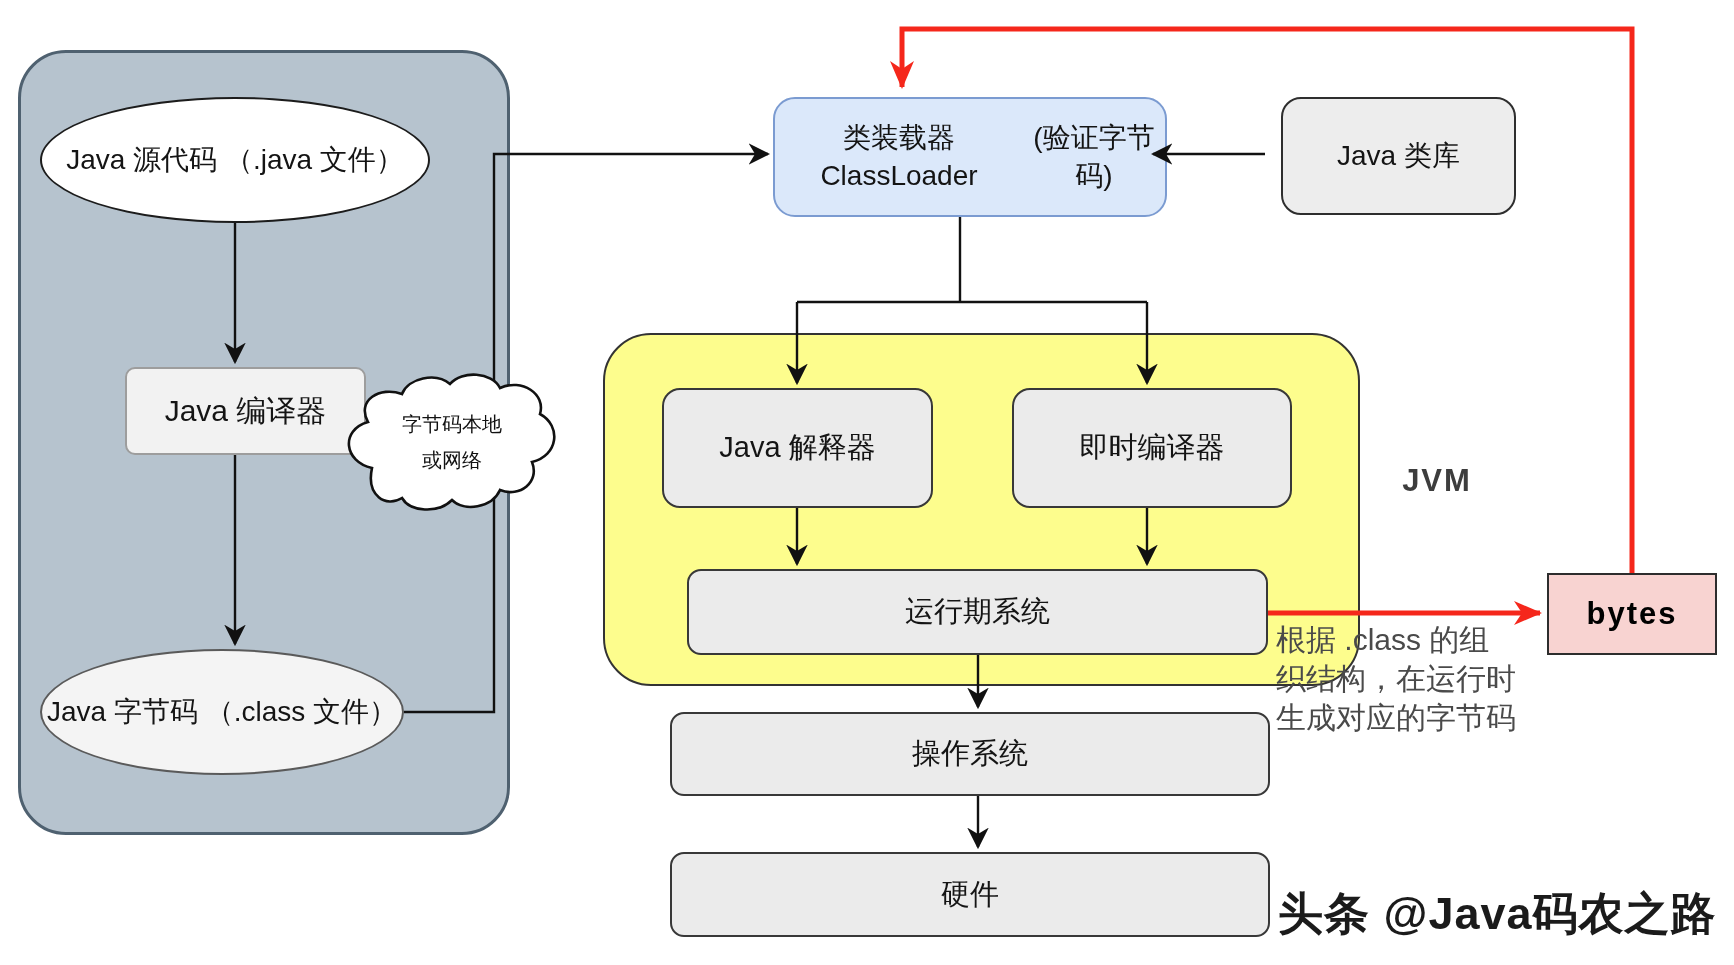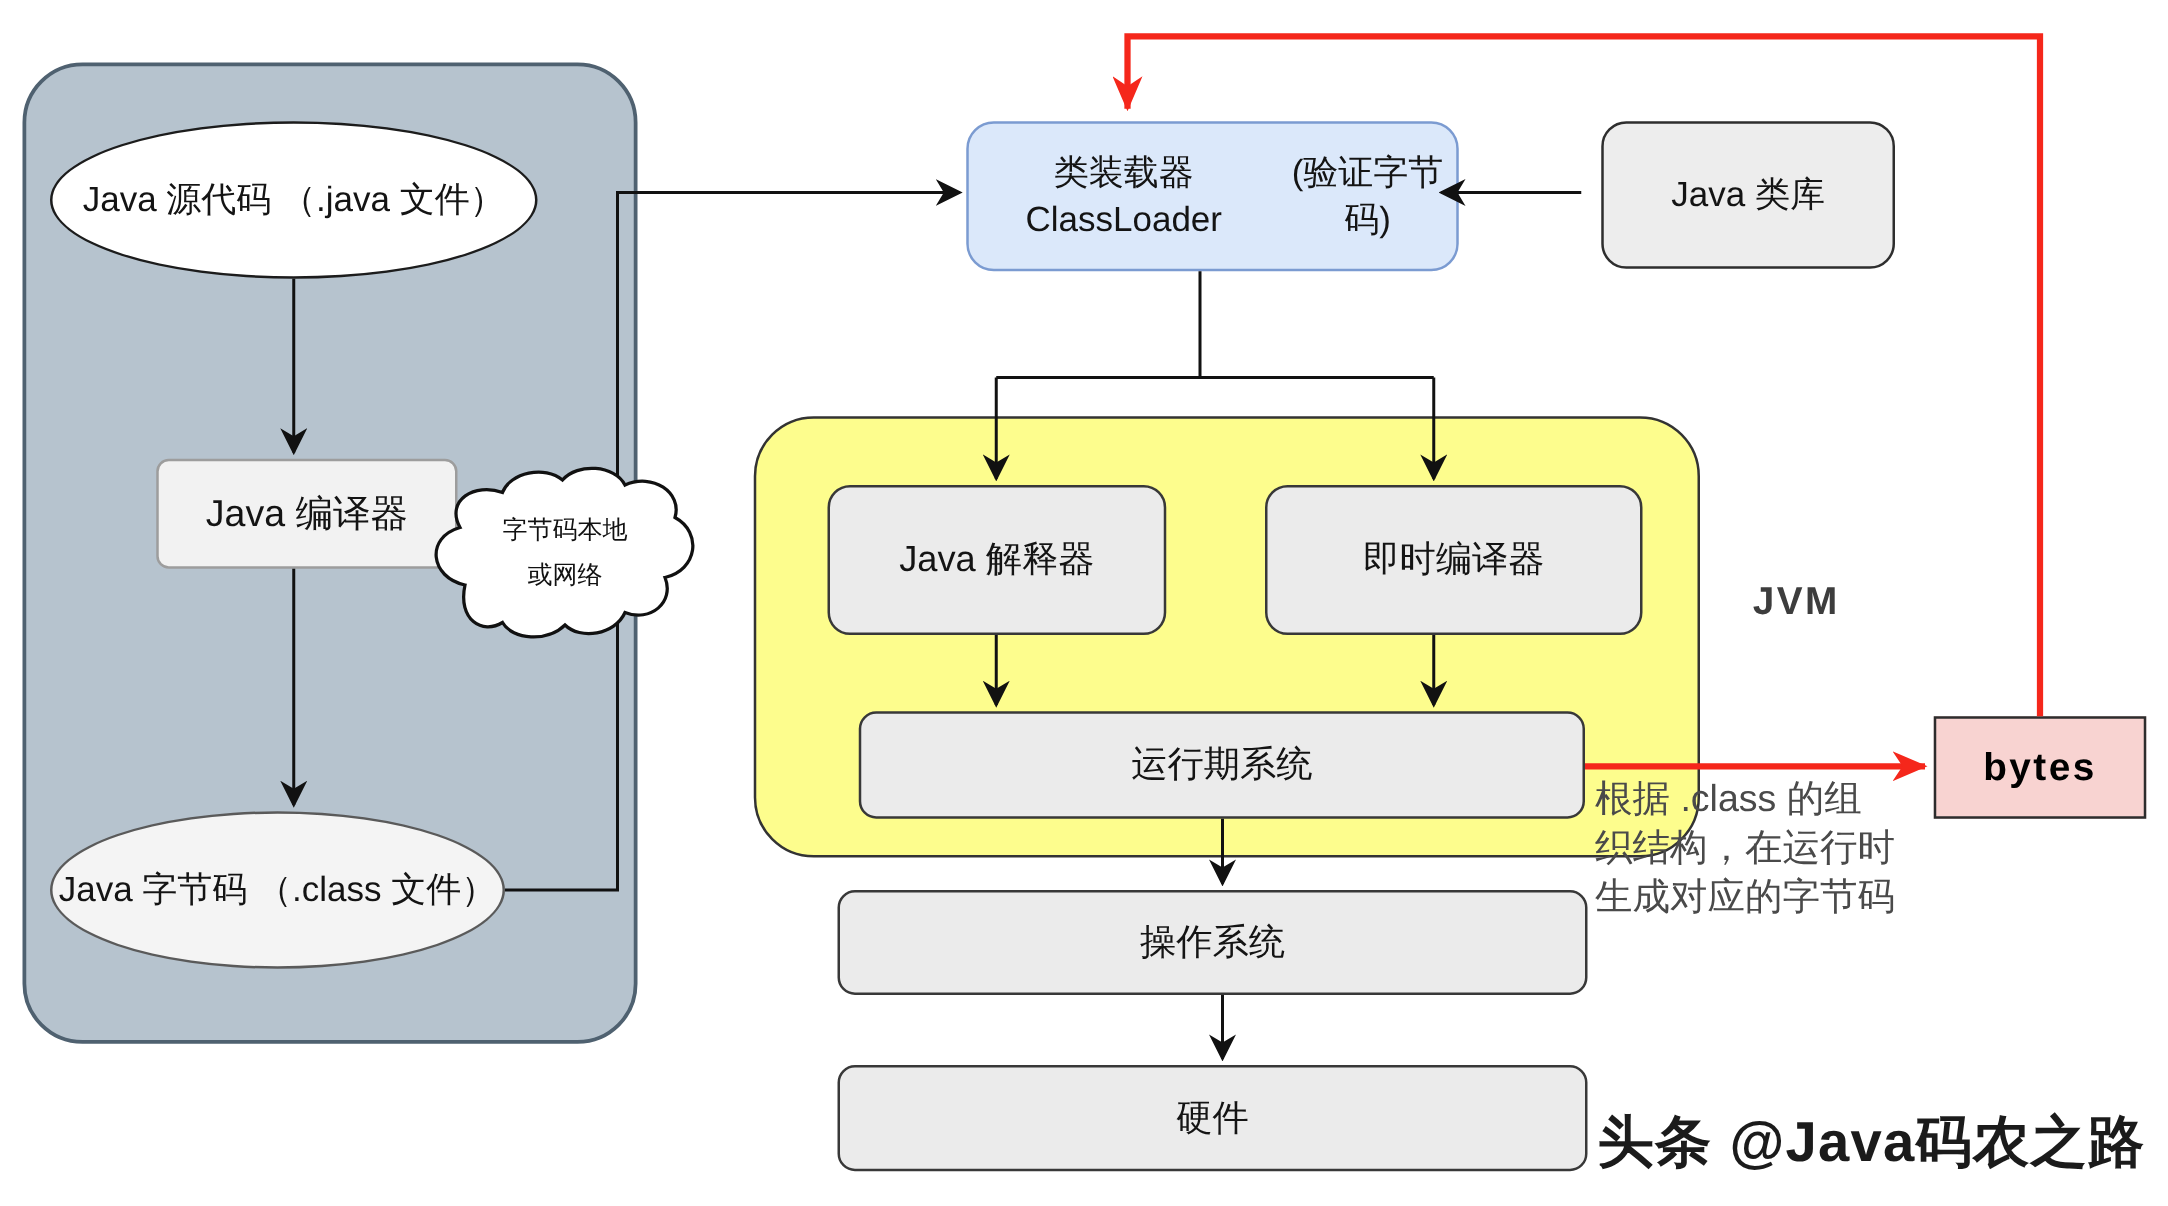--- a/index.html
+++ b/index.html
@@ -33,21 +33,21 @@
     background:#f4f4f4; border:2.5px solid #5a5a5a; font-size:28px;}
   .classloader-box{left:773px; top:97px; width:394px; height:120px; border-radius:22px;
     background:var(--classloader-fill); border:2.5px solid var(--classloader-border);
     flex-direction:row; line-height:38px; font-size:28px;}
   .library-box{left:1265px; top:97px; width:235px; height:118px; border-radius:20px;
     background:#ededed; border:2.5px solid #2e2e2e; font-size:28px;margin-left:16px;}
   .yellow-panel{left:603px; top:333px; width:757px; height:353px; border-radius:48px;
     background:var(--yellow-fill); border:2.5px solid #333333; z-index:2;}
   .interpreter-box{left:662px; top:388px; width:271px; height:120px; border-radius:18px;
     background:var(--box-fill); border:2.5px solid var(--dark-border);}
-  .jit-box{left:1012px; top:388px; width:302px; height:120px; border-radius:18px;
+  .jit-box{left:1012px; top:388px; width:280px; height:120px; border-radius:18px;
     background:var(--box-fill); border:2.5px solid var(--dark-border);}
   .runtime-box{left:687px; top:569px; width:581px; height:86px; border-radius:14px;
     background:var(--box-fill); border:2.5px solid var(--dark-border);}
   .os-box{left:670px; top:712px; width:600px; height:84px; border-radius:14px;
     background:var(--box-fill); border:2.5px solid var(--dark-border);}
   .hw-box{left:670px; top:852px; width:600px; height:85px; border-radius:14px;
     background:var(--box-fill); border:2.5px solid var(--dark-border);}
   .bytes-box{left:1547px; top:573px; width:170px; height:82px;
     background:var(--bytes-fill); border:2.5px solid #2d2d2d;
     font-size:31px; font-weight:bold; color:#000000; letter-spacing:2px;}

